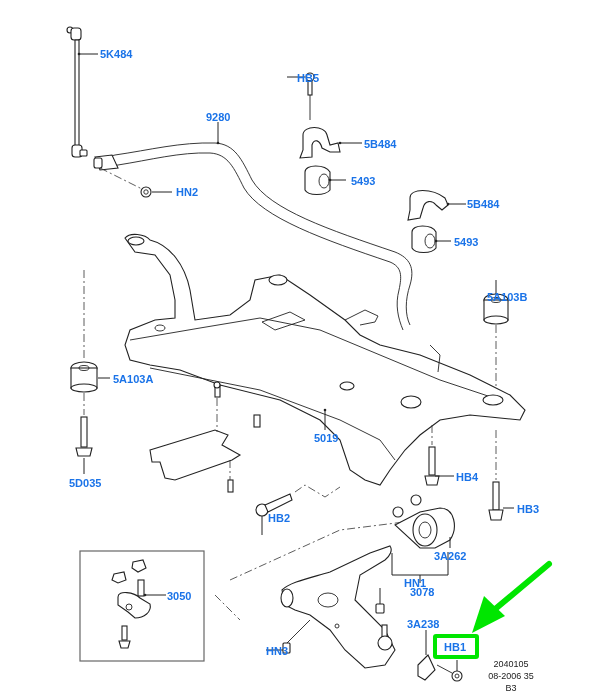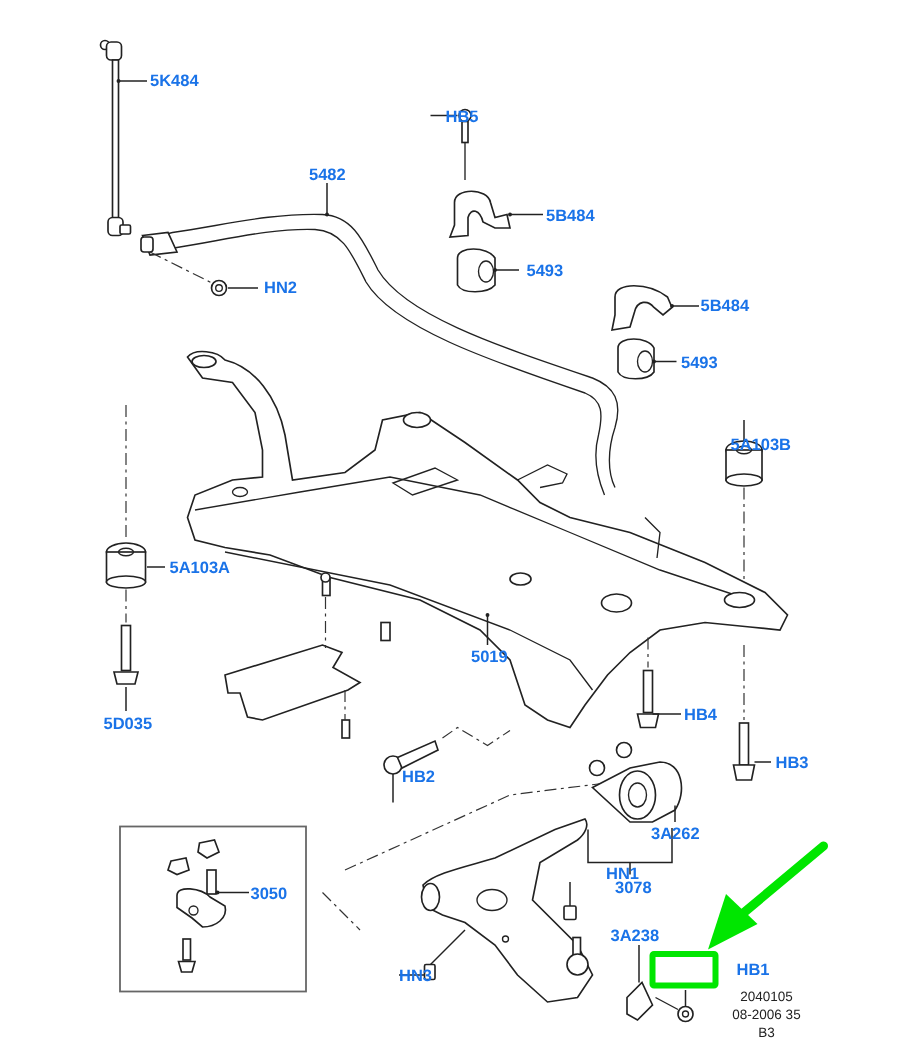--- a/index.html
+++ b/index.html
@@ -209,21 +209,21 @@
     <circle class="dot" cx="145" cy="595" r="1.3"></circle>
   </g>
 
   <g>
     <line x1="549" y1="564" x2="494" y2="610" stroke="#00e600" stroke-width="6" stroke-linecap="round"></line>
     <polygon points="472,633 484,596 505,616" fill="#00e600"></polygon>
   </g>
 </svg>
 
 <span class="lbl" style="left: 100px; top: 48px; color: rgb(26, 115, 232);">5K484</span>
-<span class="lbl" style="left: 206px; top: 111px; color: rgb(26, 115, 232);">5482</span>
+<span class="lbl" style="left: 206px; top: 111px; color: rgb(26, 115, 232);">9280</span>
 <span class="lbl" style="left: 260px; top: 72px; color: rgb(26, 115, 232); margin-left: 37px;">HB5</span>
 <span class="lbl" style="left: 176px; top: 186px; color: rgb(26, 115, 232);">HN2</span>
 <span class="lbl" style="left: 364px; top: 138px; color: rgb(26, 115, 232);">5B484</span>
 <span class="lbl" style="left: 351px; top: 175px; color: rgb(26, 115, 232);">5493</span>
 <span class="lbl" style="left: 467px; top: 198px; color: rgb(26, 115, 232);">5B484</span>
 <span class="lbl" style="left: 454px; top: 236px; color: rgb(26, 115, 232);">5493</span>
 <span class="lbl" style="left: 487px; top: 263px; color: rgb(26, 115, 232); margin-top: 28px;">5A103B</span>
 <span class="lbl" style="left: 113px; top: 373px; color: rgb(26, 115, 232);">5A103A</span>
 <span class="lbl" style="left: 69px; top: 477px; color: rgb(26, 115, 232);">5D035</span>
 <span class="lbl" style="left: 314px; top: 432px; color: rgb(26, 115, 232);">5019</span>
@@ -231,19 +231,19 @@
 <span class="lbl" style="left: 517px; top: 503px; color: rgb(26, 115, 232);">HB3</span>
 <span class="lbl" style="left: 251px; top: 512px; color: rgb(26, 115, 232); padding-left: 17px;">HB2</span>
 <span class="lbl" style="left: 434px; top: 550px; color: rgb(26, 115, 232);">3A262</span>
 <span class="lbl" style="left: 368px; top: 577px; color: rgb(26, 115, 232); margin-left: 36px;">HN1</span>
 <span class="lbl" style="left: 410px; top: 586px; color: rgb(26, 115, 232);">3078</span>
 <span class="lbl" style="left: 167px; top: 590px; color: rgb(26, 115, 232);">3050</span>
 <span class="lbl" style="left: 244px; top: 645px; color: rgb(26, 115, 232); margin-left: 22px;">HN3</span>
 <span class="lbl" style="left: 407px; top: 618px; color: rgb(26, 115, 232);">3A238</span>
 
 <div class="hl-box" style="left: 433px; top: 634px; width: 38px; height: 17px; border-color: rgb(0, 230, 0);"></div>
-<span class="lbl" style="left: 444px; top: 641px; color: rgb(26, 115, 232); margin-left: 47px;">HB1</span>
+<span class="lbl" style="left: 444px; top: 641px; color: rgb(26, 115, 232);">HB1</span>
 
 <div class="meta" style="left:476px;top:658px">
   <div>2040105</div>
   <div>08-2006 35</div>
   <div>B3</div>
 </div>
 
 </body></html>

